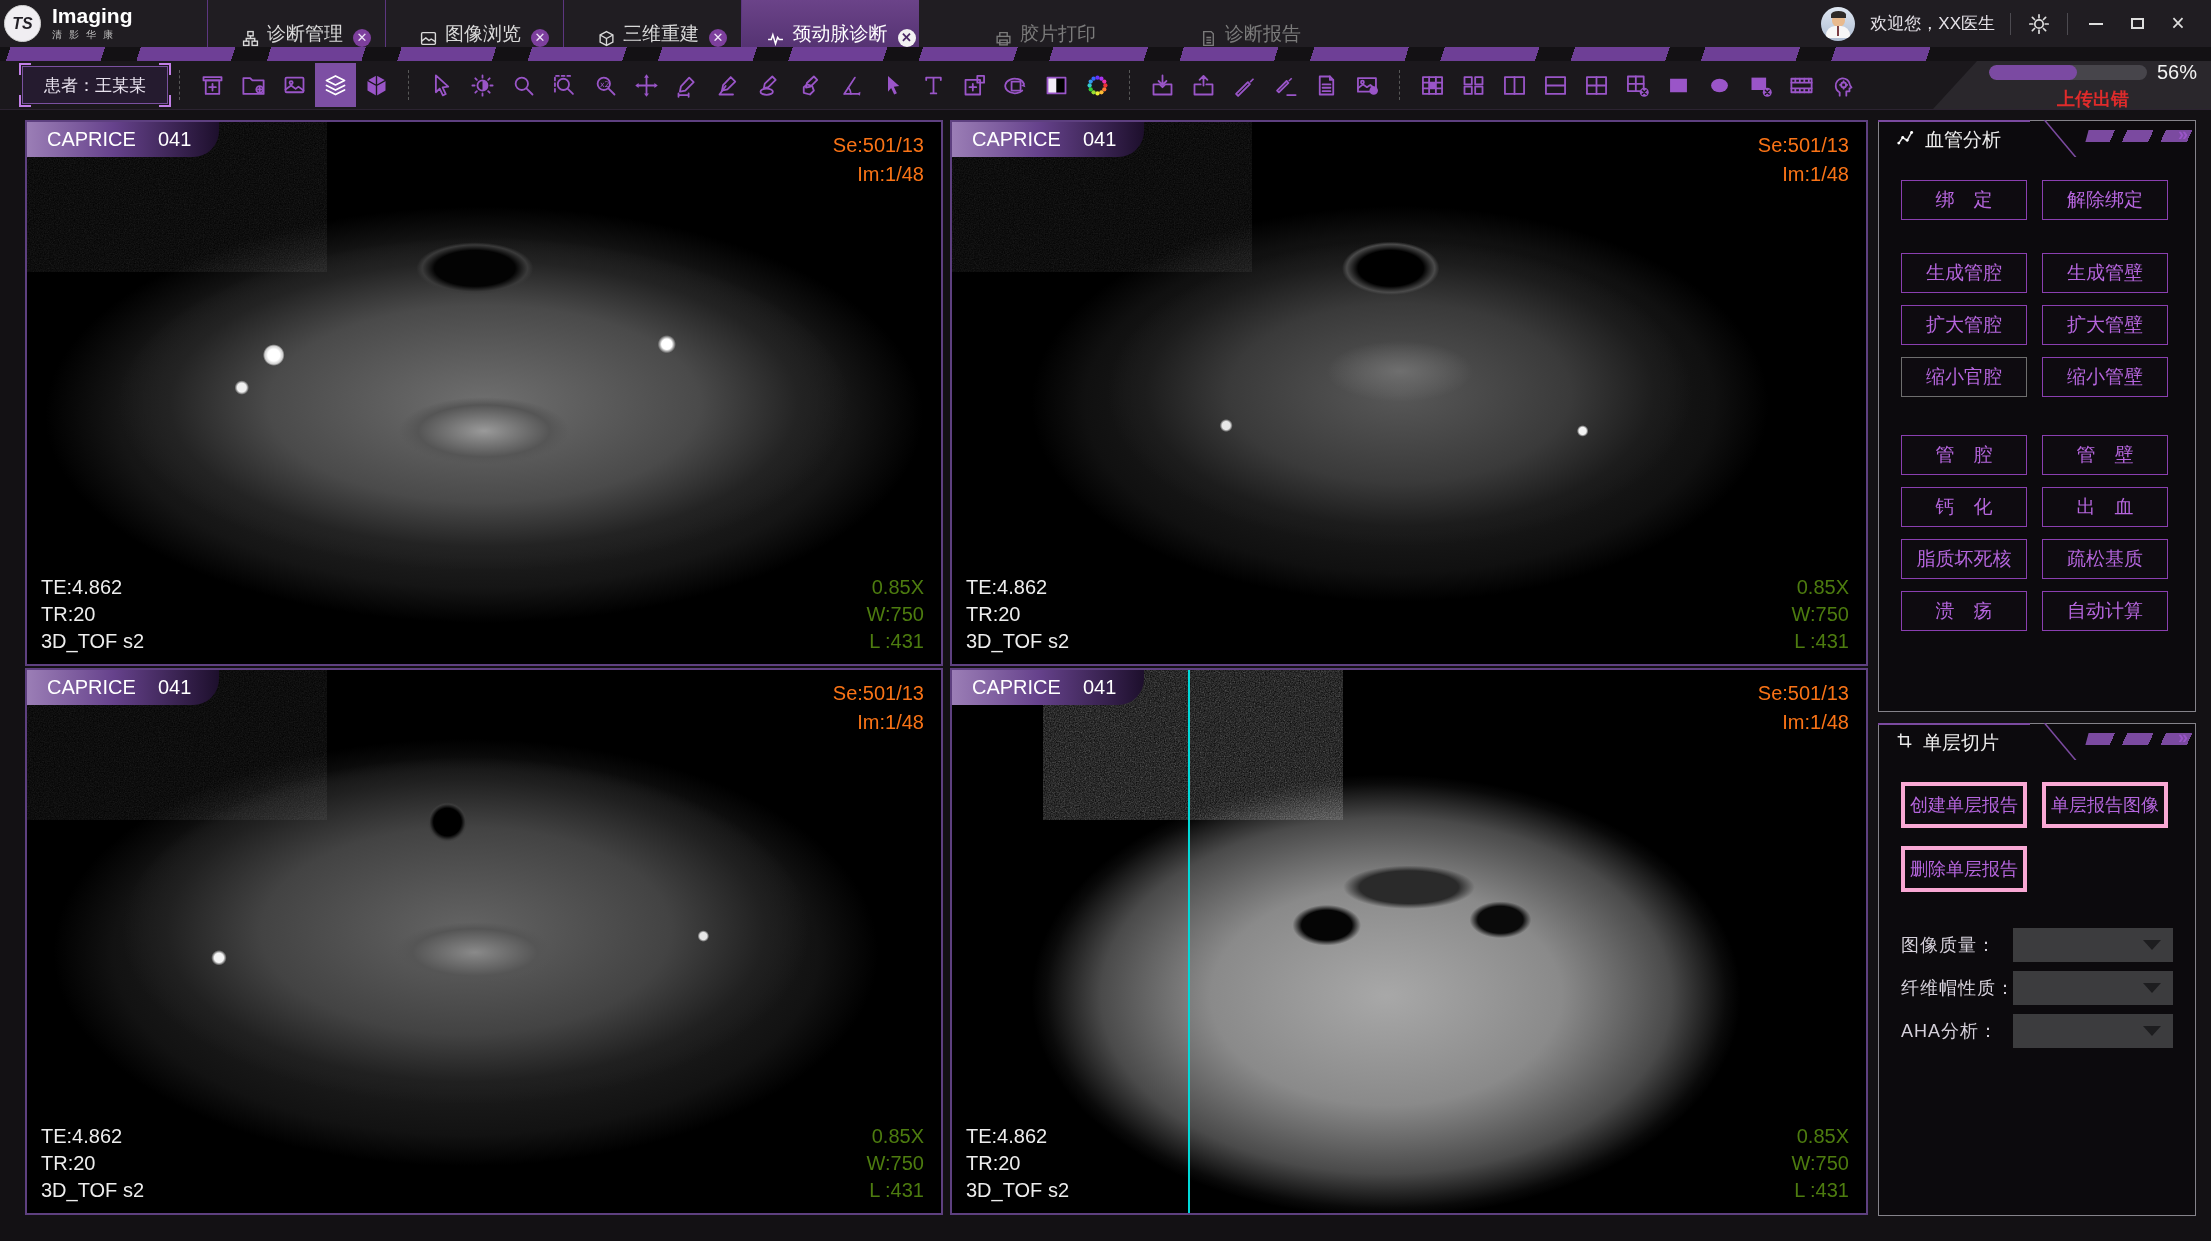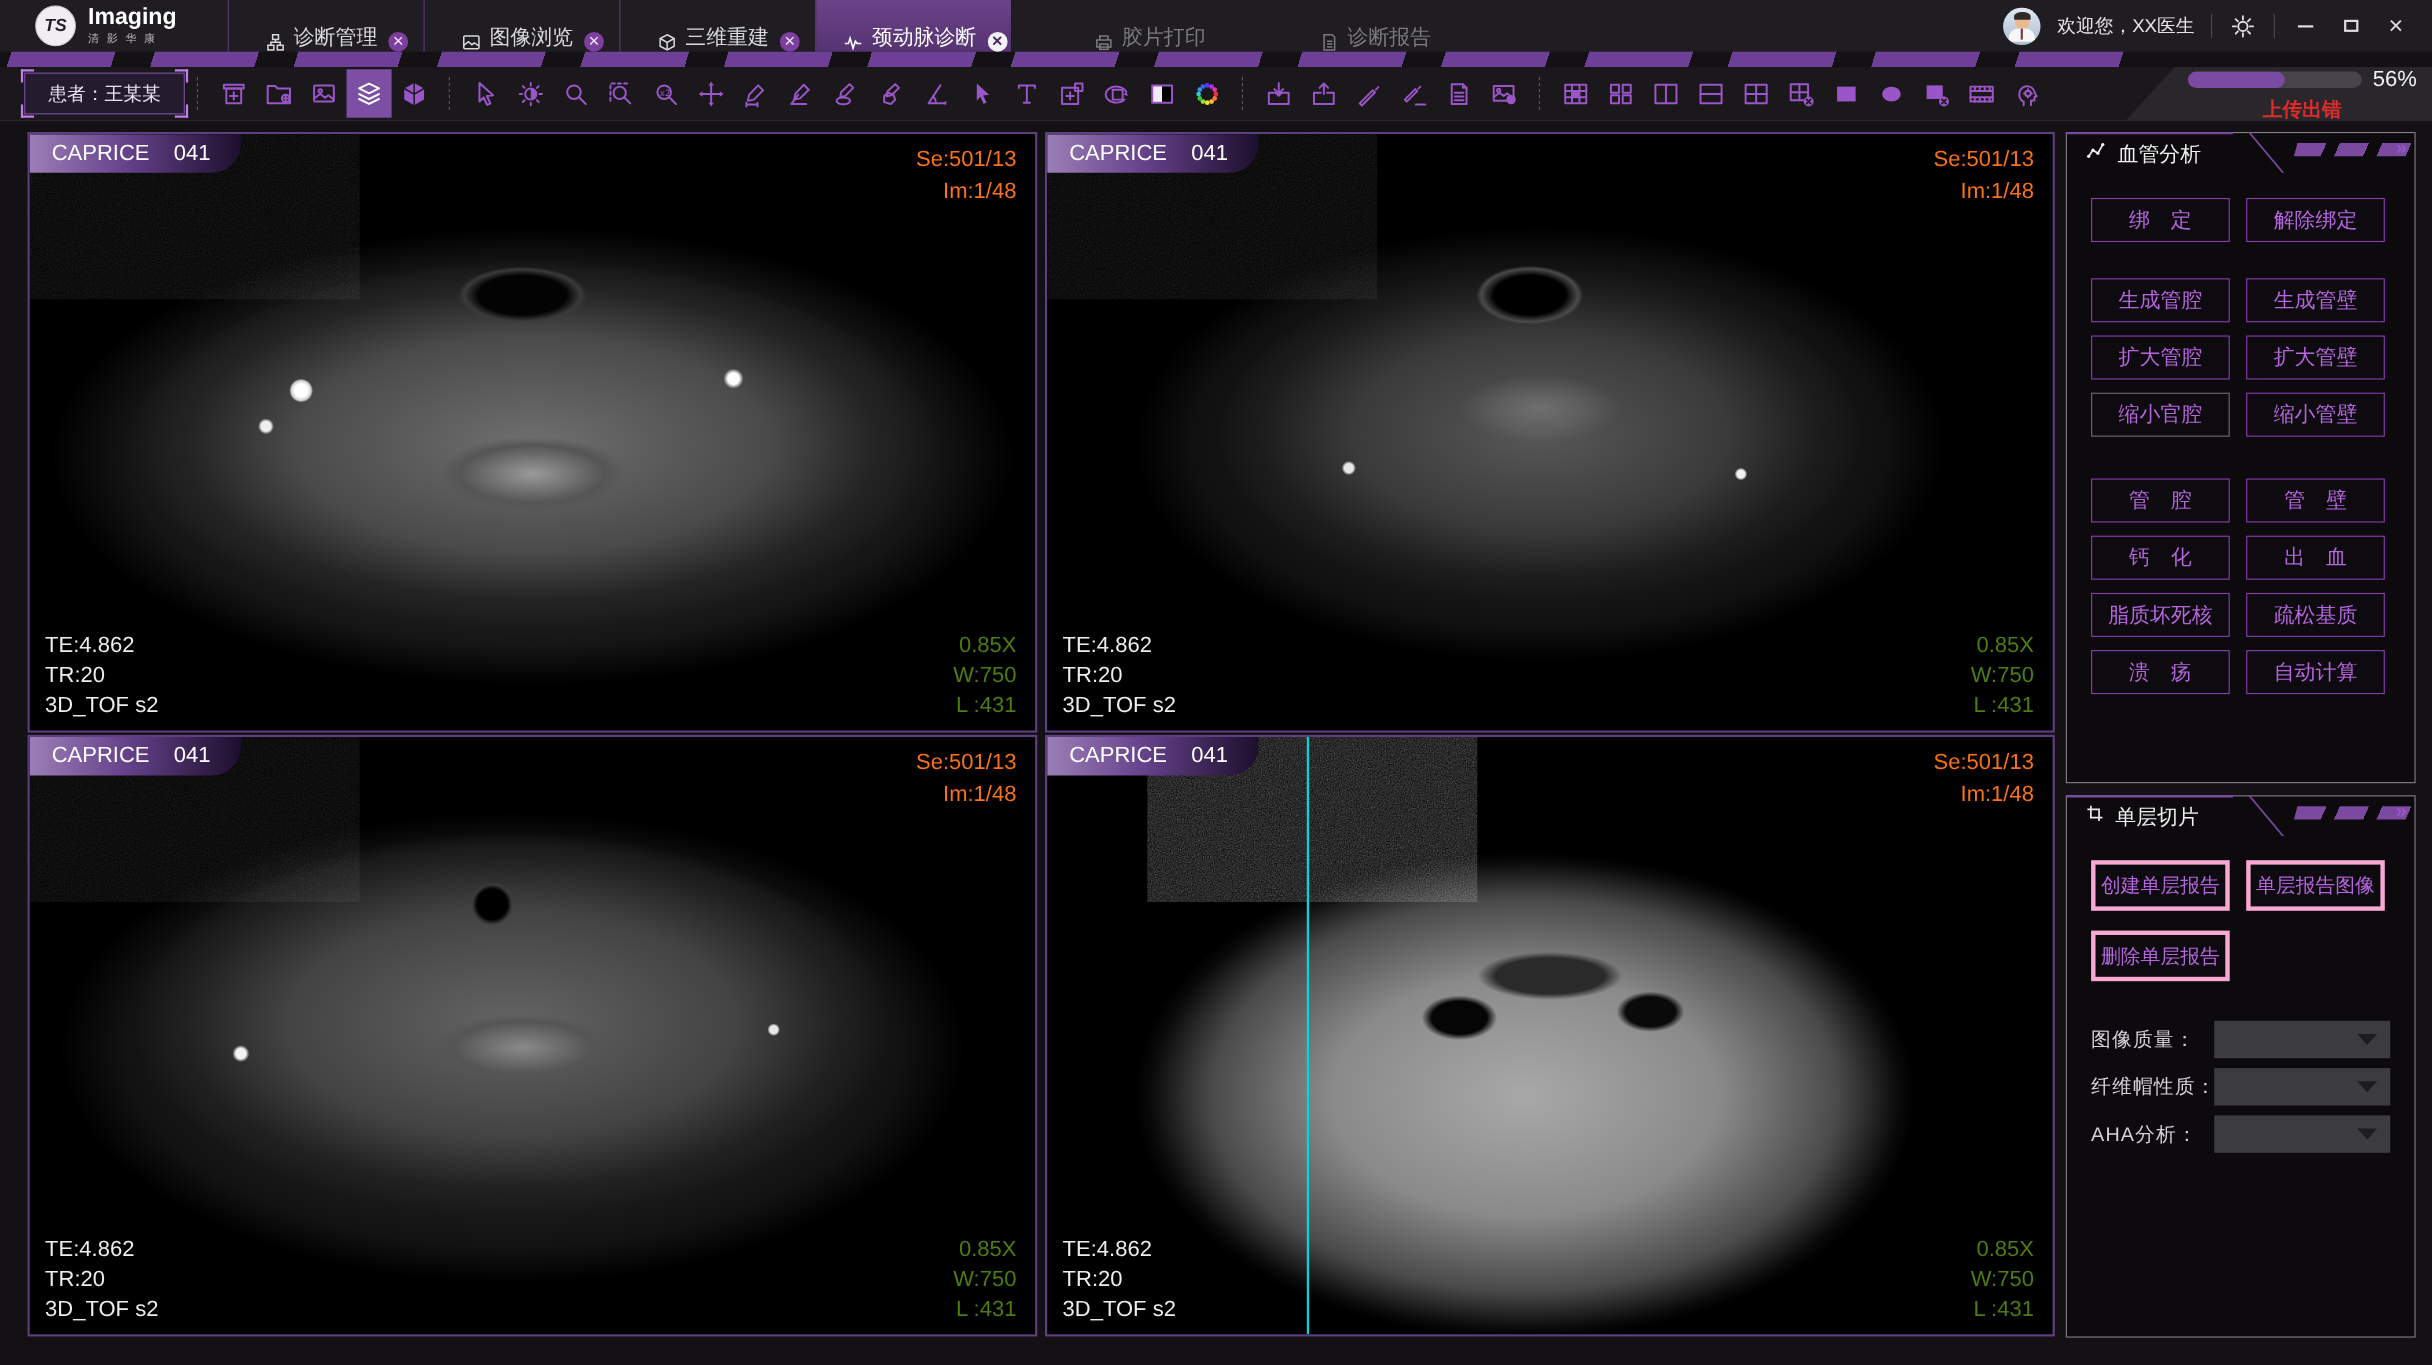--- a/index.html
+++ b/index.html
@@ -1,21 +1,21 @@
 <!DOCTYPE html>
 <html><head>
 <meta charset="utf-8">
 <style>
   html,body{margin:0;padding:0;background:#000;}
   .app{position:relative;width:2211px;height:1241px;background:#131114;overflow:hidden;
        font-family:"Liberation Sans",sans-serif;-webkit-font-smoothing:antialiased;}
 
   
   .topbar{position:absolute;left:0;top:0;width:100%;height:47px;background:#201d22;display:flex;align-items:stretch;}
-  .logo{width:207px;display:flex;align-items:center;gap:11px;padding-left:32px;box-sizing:border-box;}
+  .logo{width:207px;display:flex;align-items:center;gap:11px;padding-left:4px;box-sizing:border-box;}
   .logo-circle{width:35px;height:35px;border-radius:50%;background:#f0eef2;color:#221f26;
     display:flex;align-items:center;justify-content:center;font-weight:bold;font-style:italic;font-size:16px;border:1px solid #cfcfcf;}
   .brand-name{color:#fff;font-size:21px;font-weight:bold;line-height:21px;}
   .brand-sub{color:#b9b9b9;font-size:10px;letter-spacing:7px;margin-top:2px;}
   .tabs{display:flex;height:100%;}
   .tab{width:157px;display:flex;align-items:flex-end;justify-content:center;gap:8px;
        border-left:1px solid #5c3680;color:#d9d9d9;font-size:19px;cursor:default;padding-left:20px;}
   .tab:nth-of-type(3){border-right:1px solid #5c3680;}
   .tab.active{background:linear-gradient(180deg,#6b4389,#553372);color:#fff;border-left:none;}
   .tab.disabled{border:none;color:#7b7b7b;margin-left:28px;}

